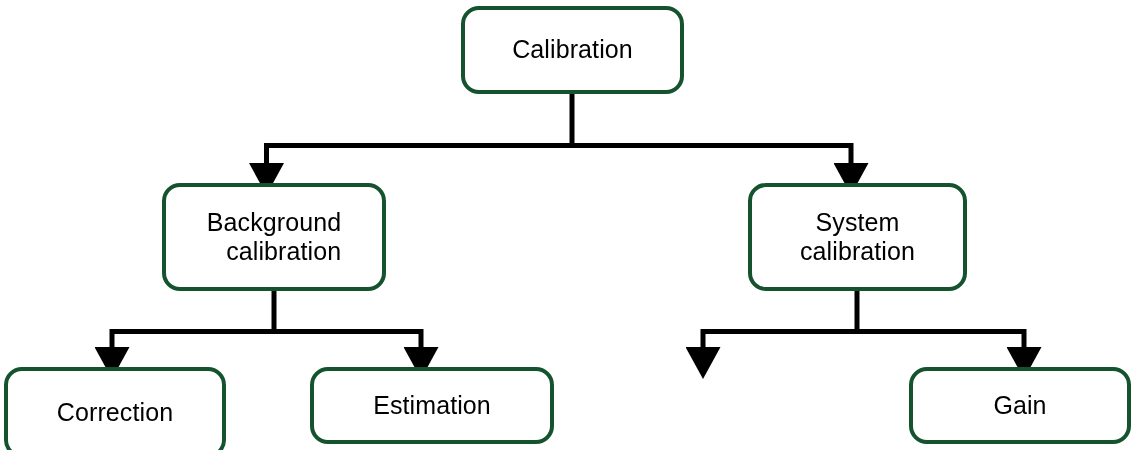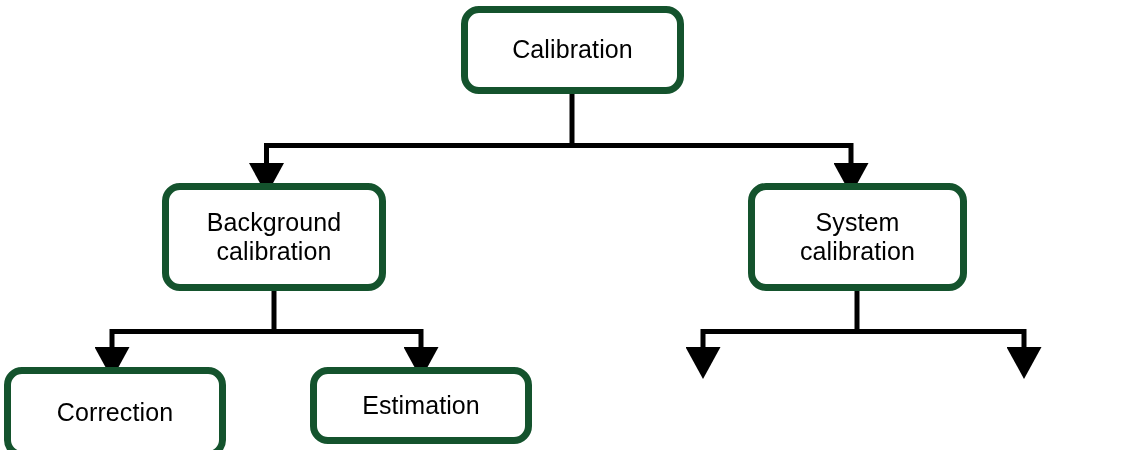--- a/index.html
+++ b/index.html
@@ -22,21 +22,21 @@
     position: absolute;
     left: 0;
     top: 0;
     width: 1136px;
     height: 450px;
   }
   .node {
     position: absolute;
     box-sizing: border-box;
     background: #ffffff;
-    border: 7px solid #14532d;
+    border: 4px solid #14532d;
     border-radius: 18px;
     display: flex;
     align-items: center;
     justify-content: center;
     text-align: center;
     z-index: 2;
   }
   .node-label {
     font-family: "Liberation Sans", sans-serif;
     font-size: 25px;
@@ -52,39 +52,40 @@
     top: 6px;
     width: 223px;
     height: 88px;
   }
   
   #node-background-calibration {
     left: 162px;
     top: 183px;
     width: 224px;
     height: 108px;
+    text-align: right;
   }
   #node-system-calibration {
     left: 748px;
     top: 183px;
     width: 219px;
     height: 108px;
     align-items: center;
   }
   
   #node-correction {
     left: 4px;
     top: 367px;
     width: 222px;
     height: 91px;
   }
   #node-estimation {
     left: 310px;
     top: 367px;
-    width: 222px;
+    width: 244px;
     height: 77px;
   }
   #node-offset {
     left: 592px;
     top: 367px;
     width: 222px;
     height: 77px;
   }
   #node-gain {
     left: 909px;
@@ -146,14 +147,17 @@
 
   <div class="node" id="node-correction">
     <span class="node-label">Correction</span>
   </div>
 
   <div class="node" id="node-estimation">
     <span class="node-label">Estimation</span>
   </div>
 
 
+  <div class="node" id="node-gain">
+    <span class="node-label">Gain</span>
+  </div>
 
 </div>
 
 </body></html>

